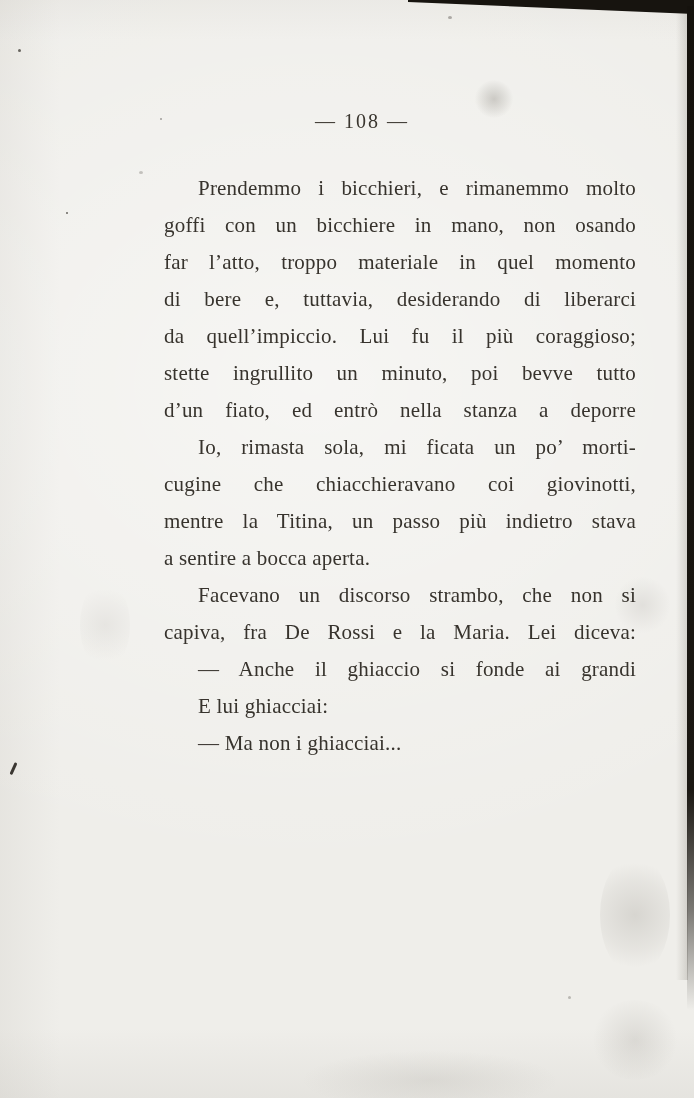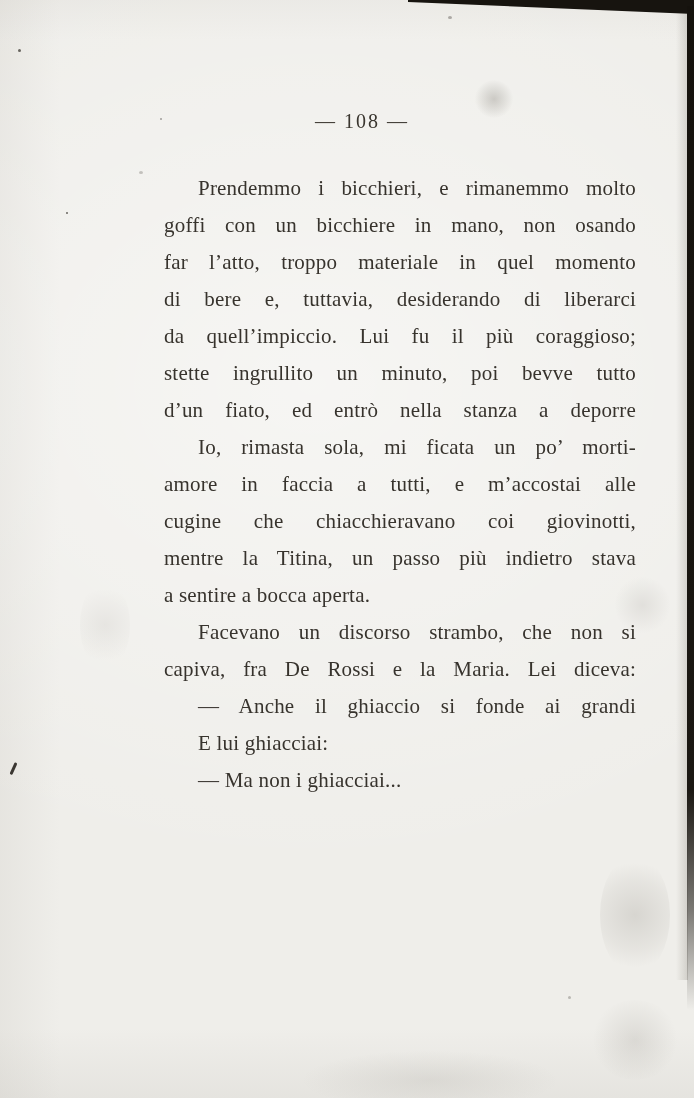--- a/index.html
+++ b/index.html
@@ -97,21 +97,20 @@
 
   <div class="text-body">
       <div class="line indent just">Prendemmo i bicchieri, e rimanemmo molto</div>
       <div class="line just">goffi con un bicchiere in mano, non osando</div>
       <div class="line just">far l’atto, troppo materiale in quel momento</div>
       <div class="line just">di bere e, tuttavia, desiderando di liberarci</div>
       <div class="line just">da quell’impiccio. Lui fu il più coraggioso;</div>
       <div class="line just">stette ingrullito un minuto, poi bevve tutto</div>
       <div class="line just">d’un fiato, ed entrò nella stanza a deporre</div>
       <div class="line indent just">Io, rimasta sola, mi ficata un po’ morti-</div>
-      <div class="line just">amore in faccia a tutti, e m’accostai alle</div>
       <div class="line just">cugine che chiacchieravano coi giovinotti,</div>
       <div class="line just">mentre la Titina, un passo più indietro stava</div>
       <div class="line">a sentire a bocca aperta.</div>
       <div class="line indent just">Facevano un discorso strambo, che non si</div>
       <div class="line just">capiva, fra De Rossi e la Maria. Lei diceva:</div>
       <div class="line indent just">— Anche il ghiaccio si fonde ai grandi</div>
       <div class="line indent">E lui ghiacciai:</div>
       <div class="line indent">— Ma non i ghiacciai...</div>
     </div>
 

